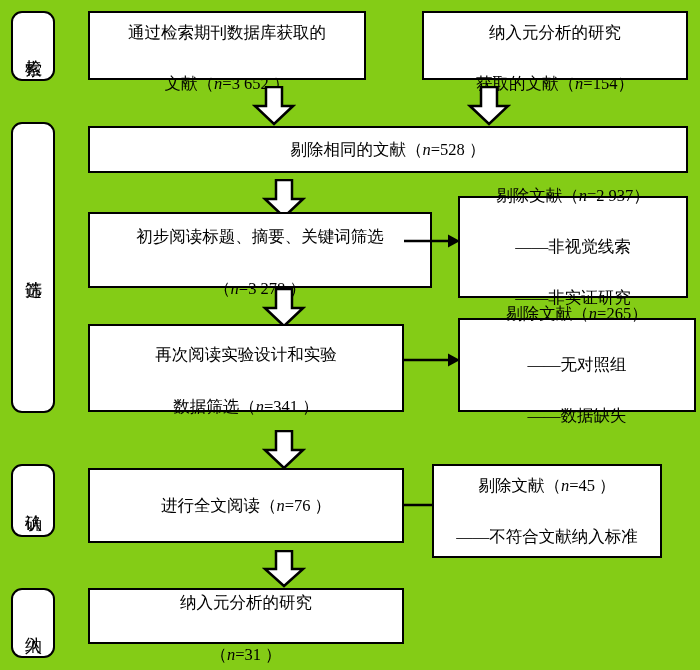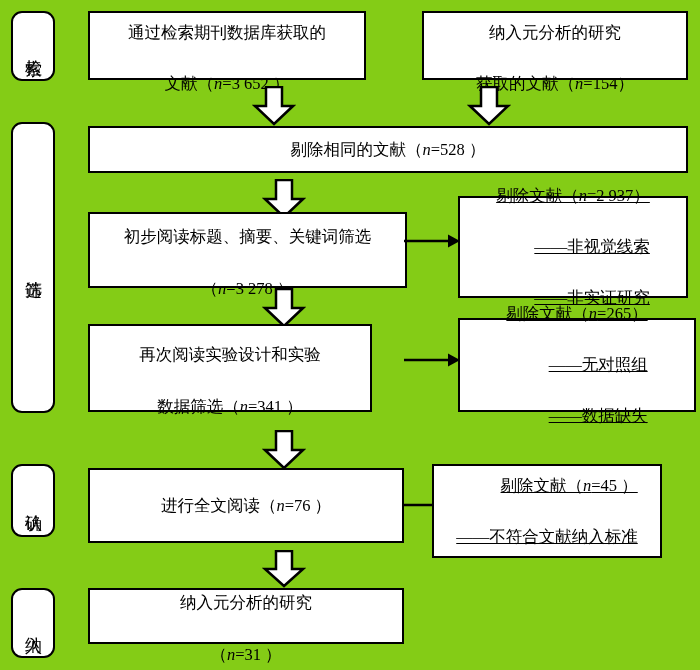--- a/index.html
+++ b/index.html
@@ -57,24 +57,23 @@
     font-size: 16.5px;
     line-height: 1.55;
     text-align: center;
     white-space: pre-line;
     padding: 0 6px;
   }
   .node.excl {
     justify-content: center;
   }
   .node.excl .node-text {
-    text-align: right;
+    text-align: center;
     white-space: pre-line;
     padding: 0;
-    text-decoration: underline;
   }
   .ital {
     font-style: italic;
   }
 
   
   .block-arrow {
     position: absolute;
   }
   .block-arrow svg {
@@ -140,21 +139,21 @@
     <div class="node-text"><span>剔除相同的文献（</span><span class="ital">n</span><span>=528 ）</span>
     </div>
   </div>
 
   <div class="block-arrow" style="left:262px; top:179px;">
     <svg width="44" height="40" viewBox="0 0 44 40">
       <polygon points="14,1 30,1 30,20 41,20 22,38 3,20 14,20" fill="#ffffff" stroke="#000000" stroke-width="2.5" stroke-linejoin="miter"></polygon>
     </svg>
   </div>
 
-  <div class="node" style="left:88px; top:212px; width:319px; height:76px;">
+  <div class="node" style="left:88px; top:212px; width:344px; height:76px;">
     <div class="node-text">
       <span>初步阅读标题、摘要、关键词筛选</span><br>
       <span>（</span><span class="ital">n</span><span>=3 278 ）</span>
     </div>
   </div>
 
   <div class="line-arrow" style="left:404px; top:232px;">
     <svg width="56" height="18" viewBox="0 0 56 18">
       <line x1="0" y1="9" x2="44" y2="9" stroke="#000000" stroke-width="2.5"></line>
       <polygon points="44,2.5 56,9 44,15.5" fill="#000000"></polygon>
@@ -167,21 +166,21 @@
       <span>——非实证研究</span>
     </div>
   </div>
 
   <div class="block-arrow" style="left:262px; top:288px;">
     <svg width="44" height="40" viewBox="0 0 44 40">
       <polygon points="14,1 30,1 30,20 41,20 22,38 3,20 14,20" fill="#ffffff" stroke="#000000" stroke-width="2.5" stroke-linejoin="miter"></polygon>
     </svg>
   </div>
 
-  <div class="node" style="left:88px; top:324px; width:284px; height:88px;">
+  <div class="node" style="left:88px; top:324px; width:316px; height:88px;">
     <div class="node-text">
       <span>再次阅读实验设计和实验</span><br>
       <span>数据筛选（</span><span class="ital">n</span><span>=341 ）</span>
     </div>
   </div>
 
   <div class="line-arrow" style="left:404px; top:351px;">
     <svg width="56" height="18" viewBox="0 0 56 18">
       <line x1="0" y1="9" x2="44" y2="9" stroke="#000000" stroke-width="2.5"></line>
       <polygon points="44,2.5 56,9 44,15.5" fill="#000000"></polygon>

